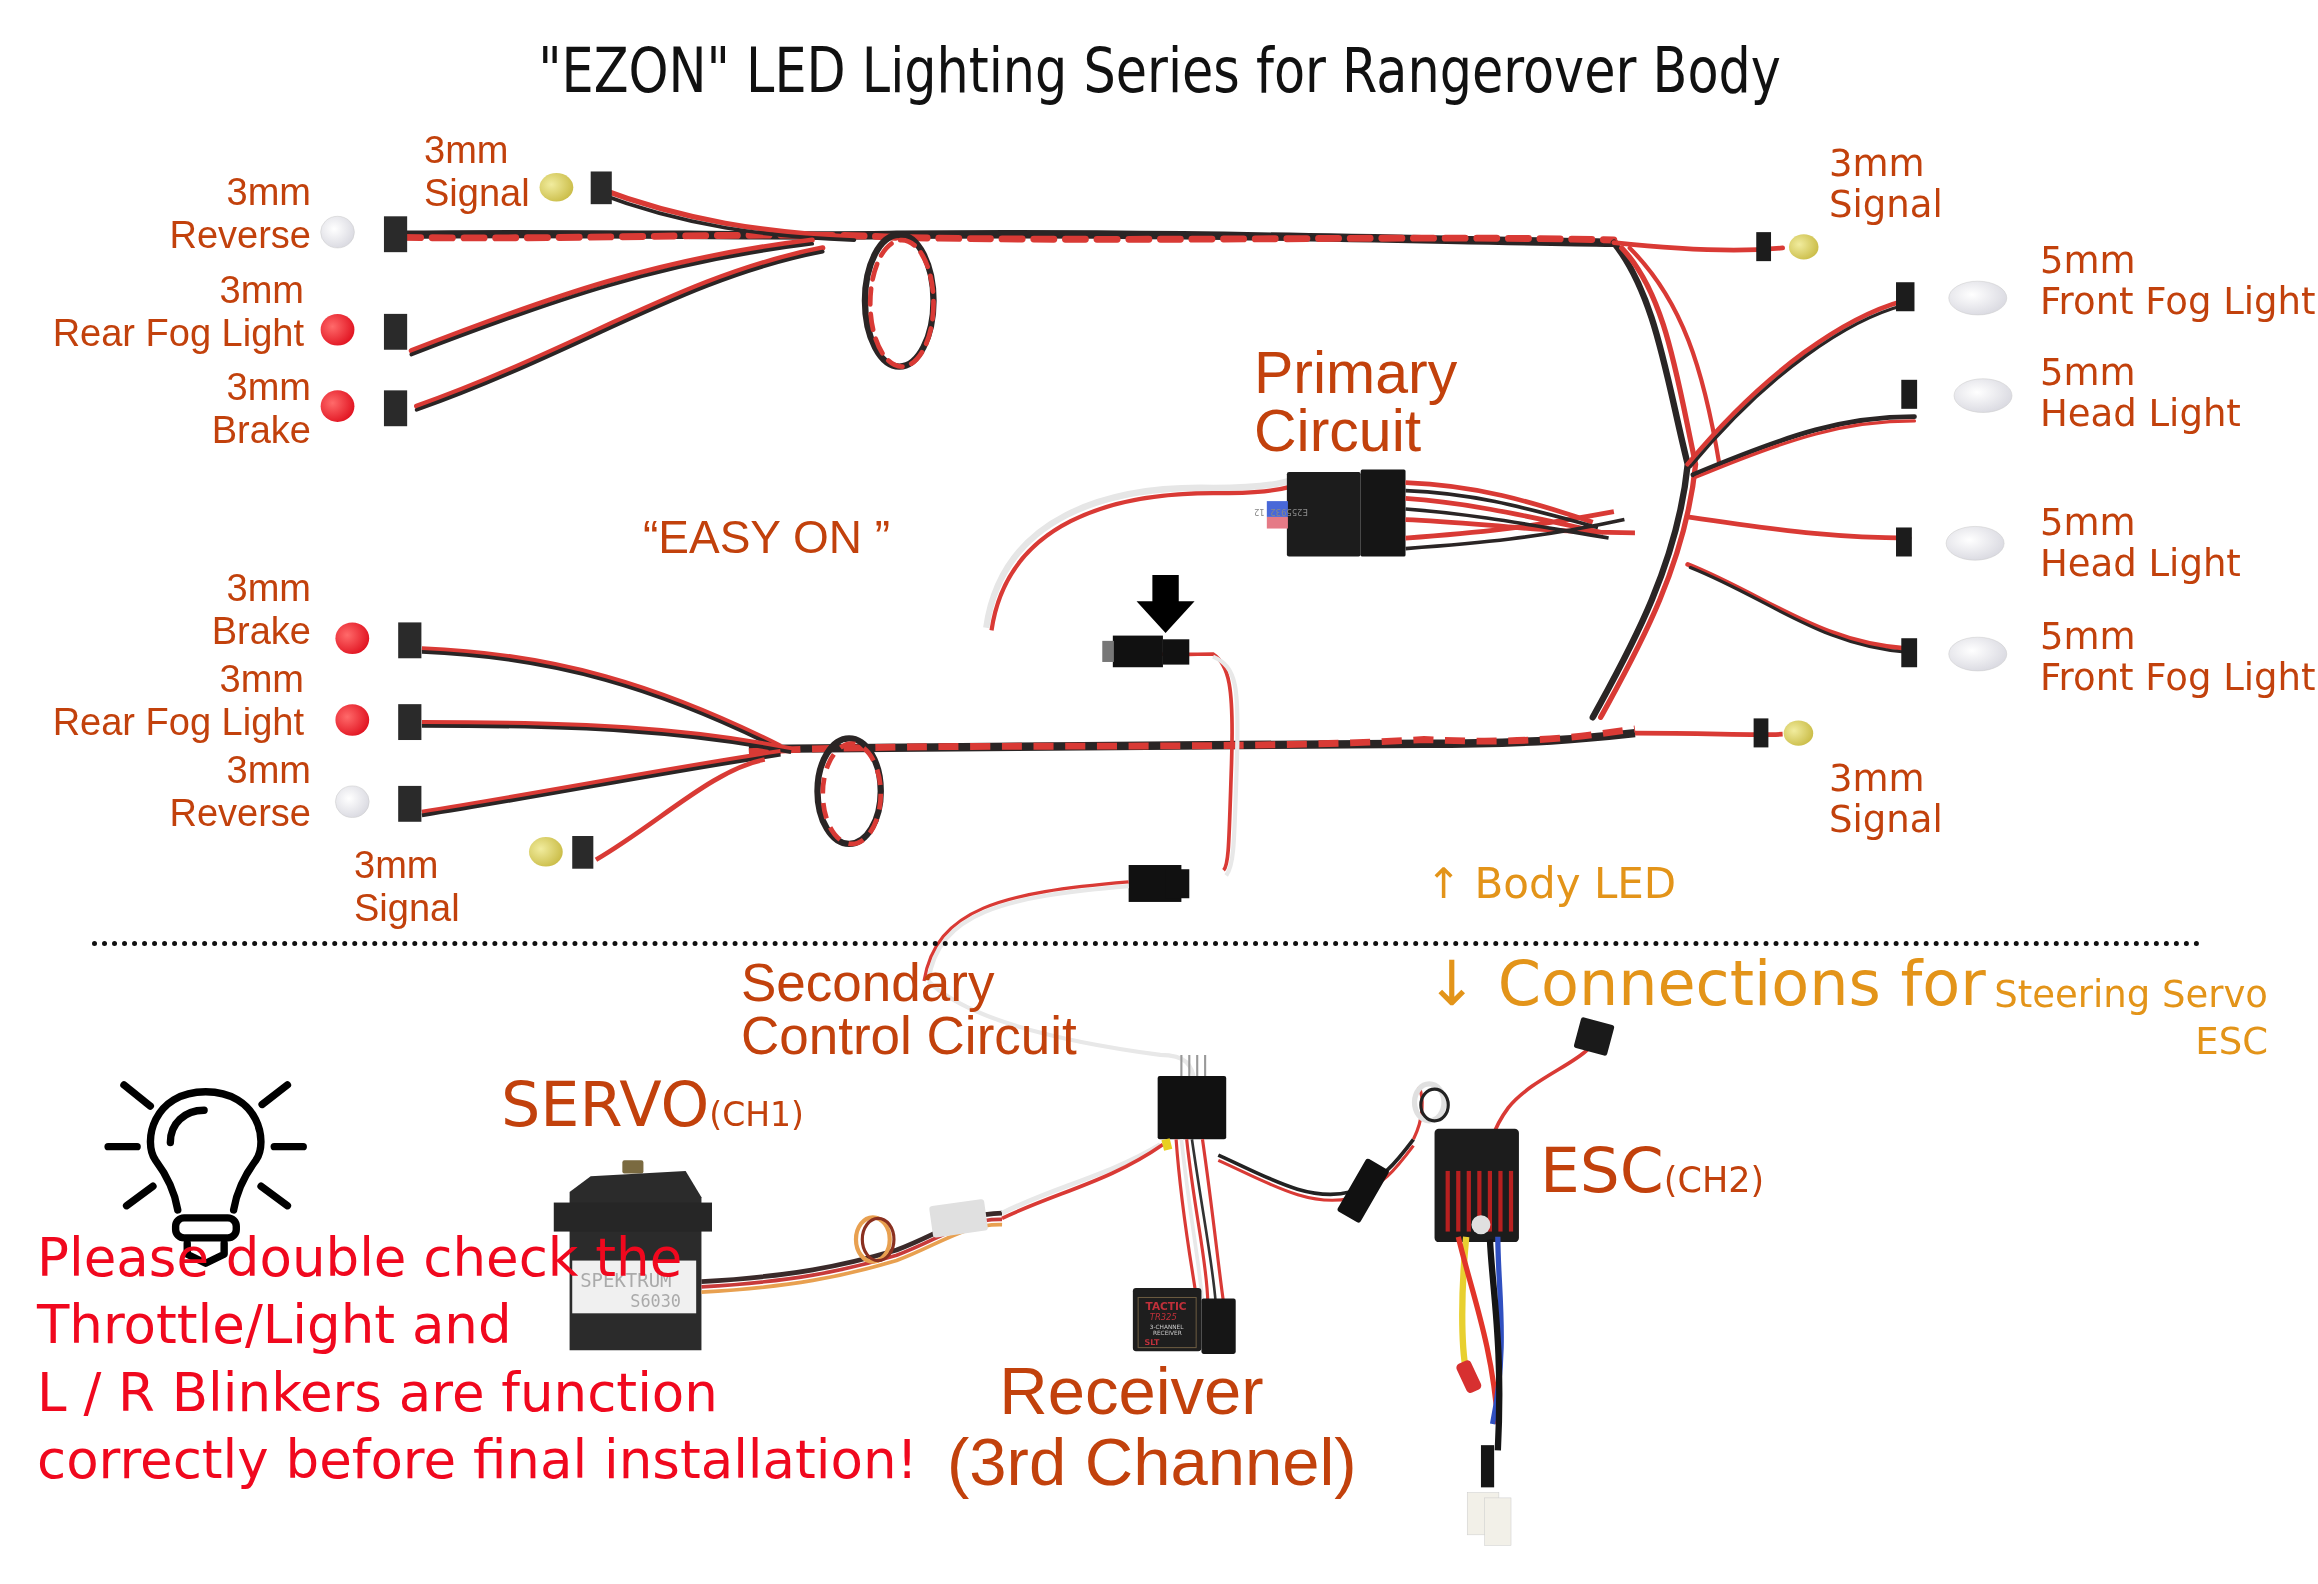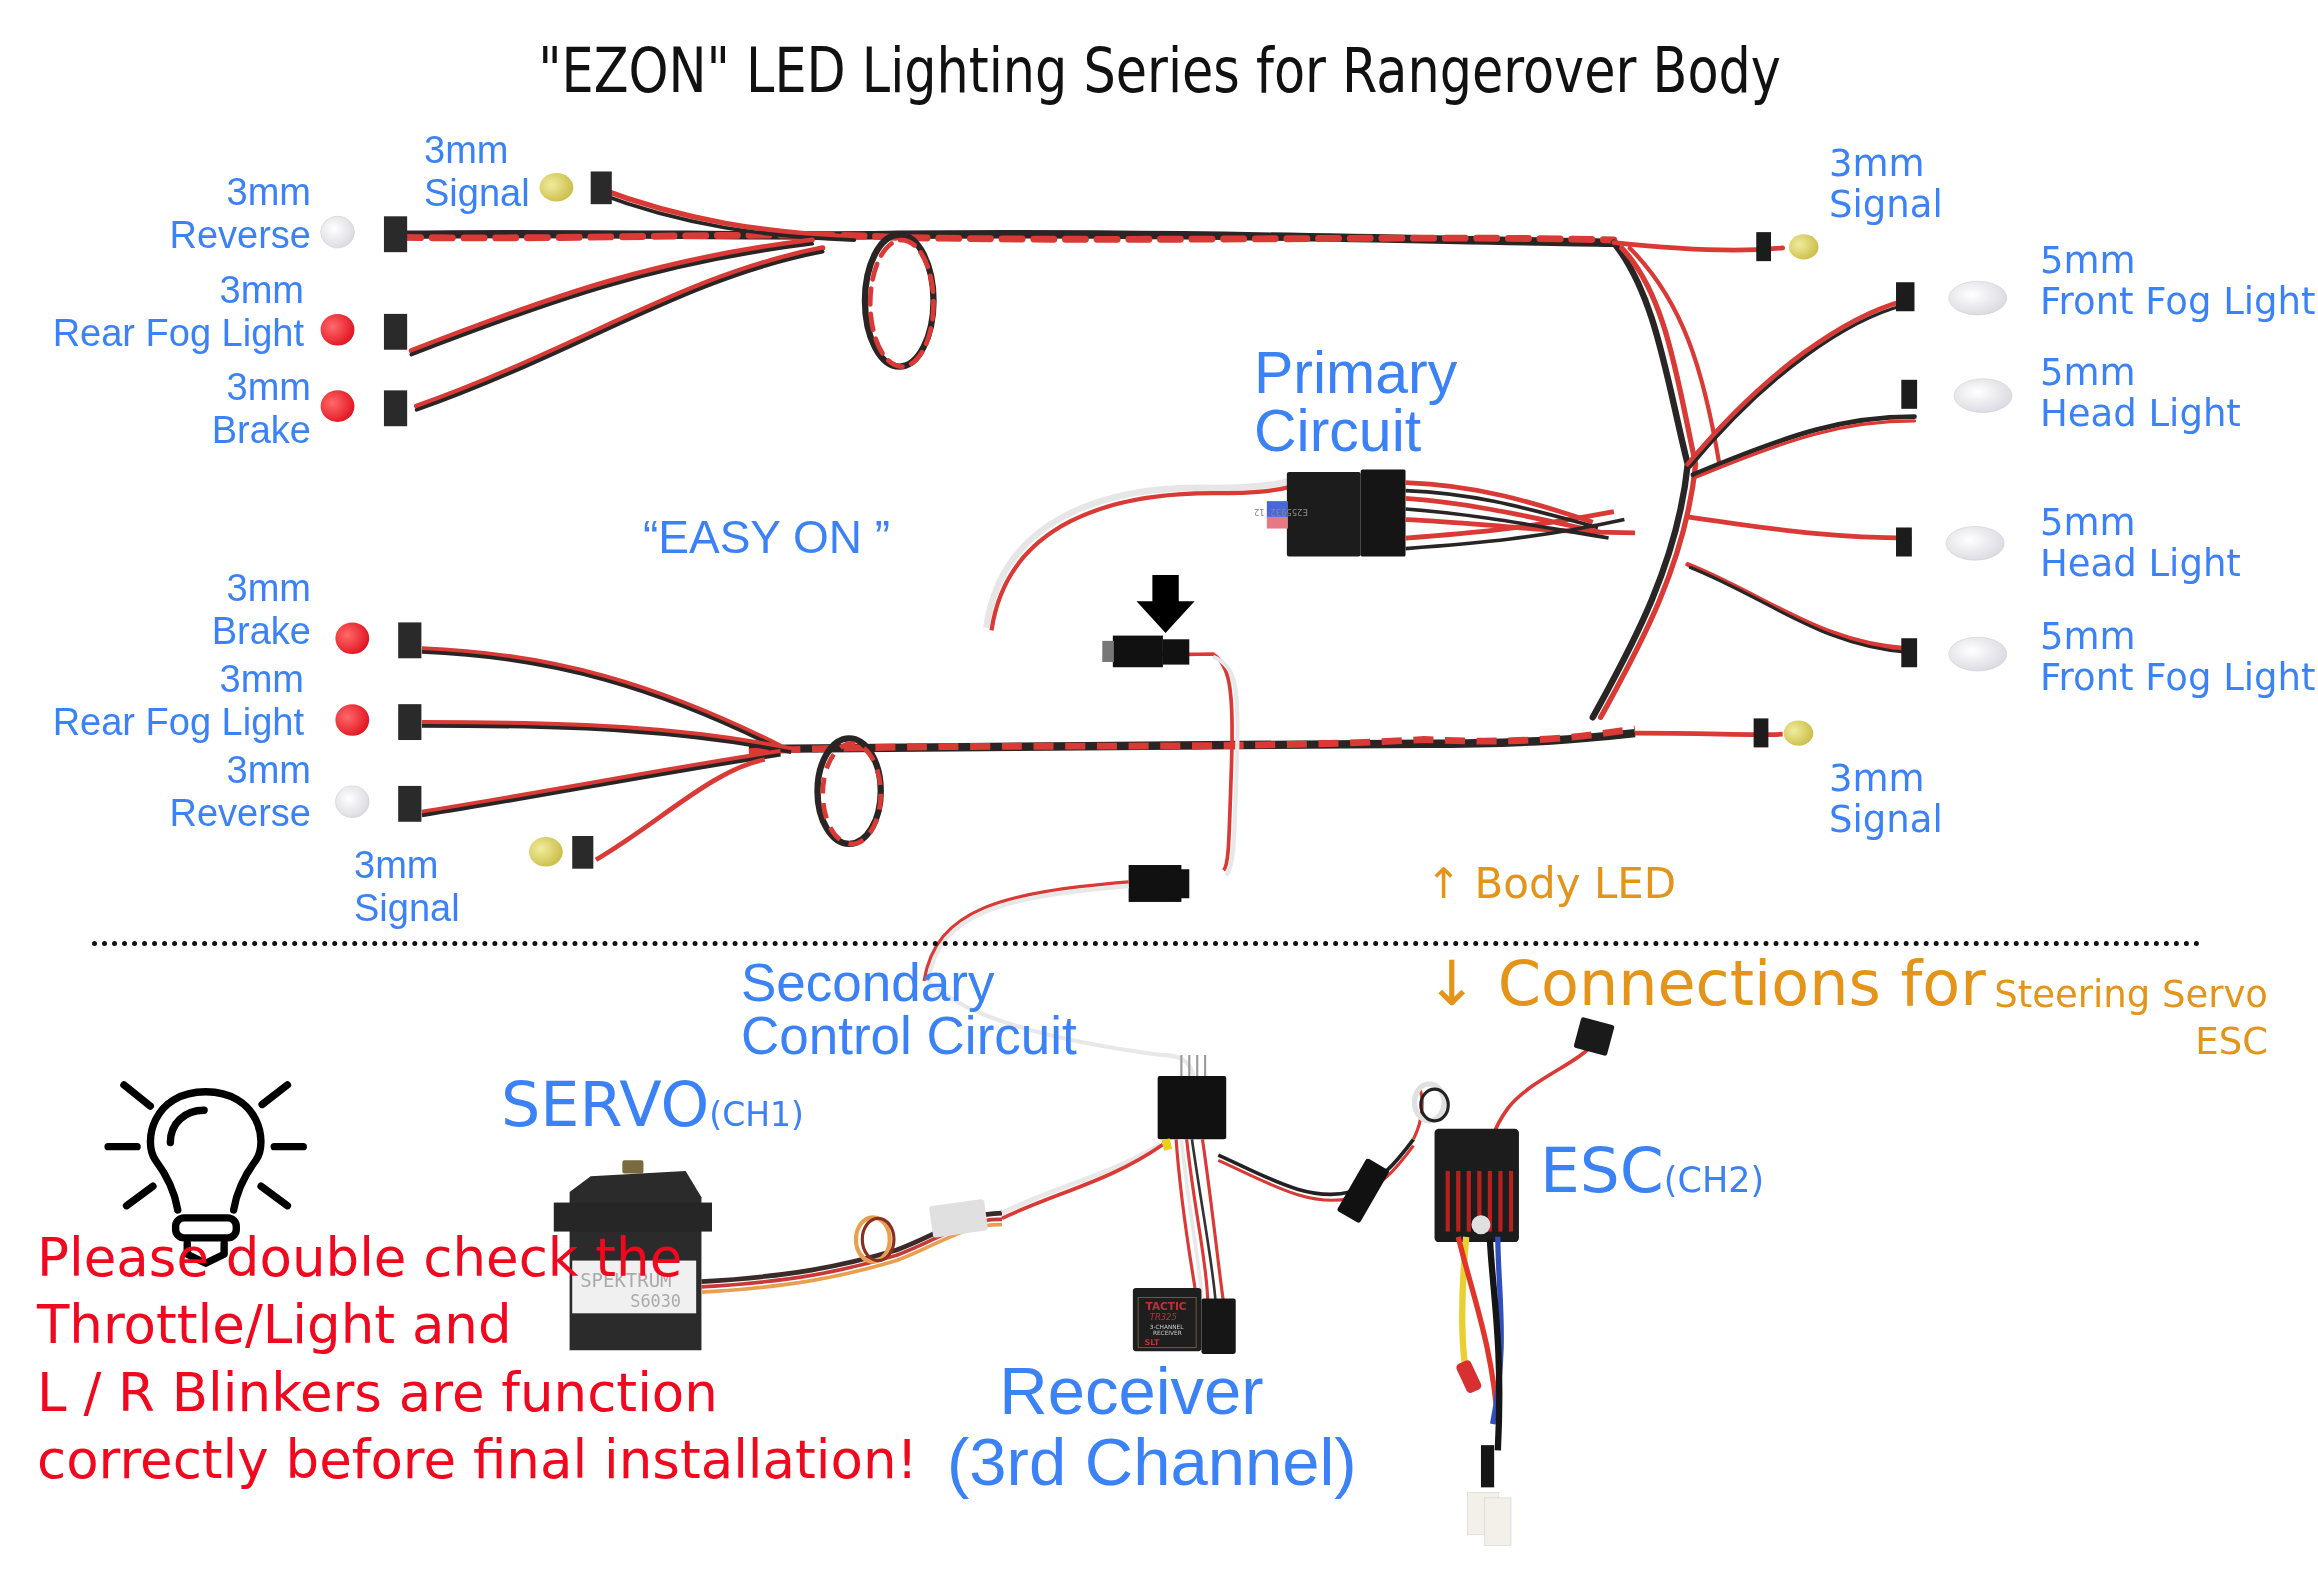--- a/index.html
+++ b/index.html
@@ -1,19 +1,19 @@
 <!DOCTYPE html>
 <html style="font-size:8.4px"><head>
 <meta charset="utf-8">
 <style>
   html, body { margin:0; padding:0; background:#ffffff; }
   body { width:2319px; height:1585px; position:relative; overflow:hidden;
          font-family:"DejaVu Sans Condensed","DejaVu Sans", sans-serif; }
   .abs { position:absolute; }
-  .lbl { position:absolute; color:#3b82f6; font-family:"Liberation Sans Narrow","Liberation Sans", sans-serif; line-height:1.12; white-space:nowrap; }
+  .lbl { position:absolute; color:#c2410c; font-family:"Liberation Sans Narrow","Liberation Sans", sans-serif; line-height:1.12; white-space:nowrap; }
   .r { text-align:right; }
   #title { left:0; width:2319px; top:34px; text-align:center; font-size:62px; color:#111;
            font-family:"DejaVu Sans", sans-serif; transform:scaleX(0.82); transform-origin:center top; }
   .small-lbl { font-size:38px; }
   .wide-lbl { font-family:"DejaVu Sans", sans-serif; font-size:37px; }
   .orange { color:#E39419; font-family:"DejaVu Sans", sans-serif; }
   .red { color:#F0081E; font-family:"DejaVu Sans", sans-serif; font-size:53px; line-height:1.27; }
   svg#wires { position:absolute; left:0; top:0; }
   .divider { position:absolute; left:92px; top:941px; width:2109px; height:0; border-top:5.3px dotted #111; }
 </style>

